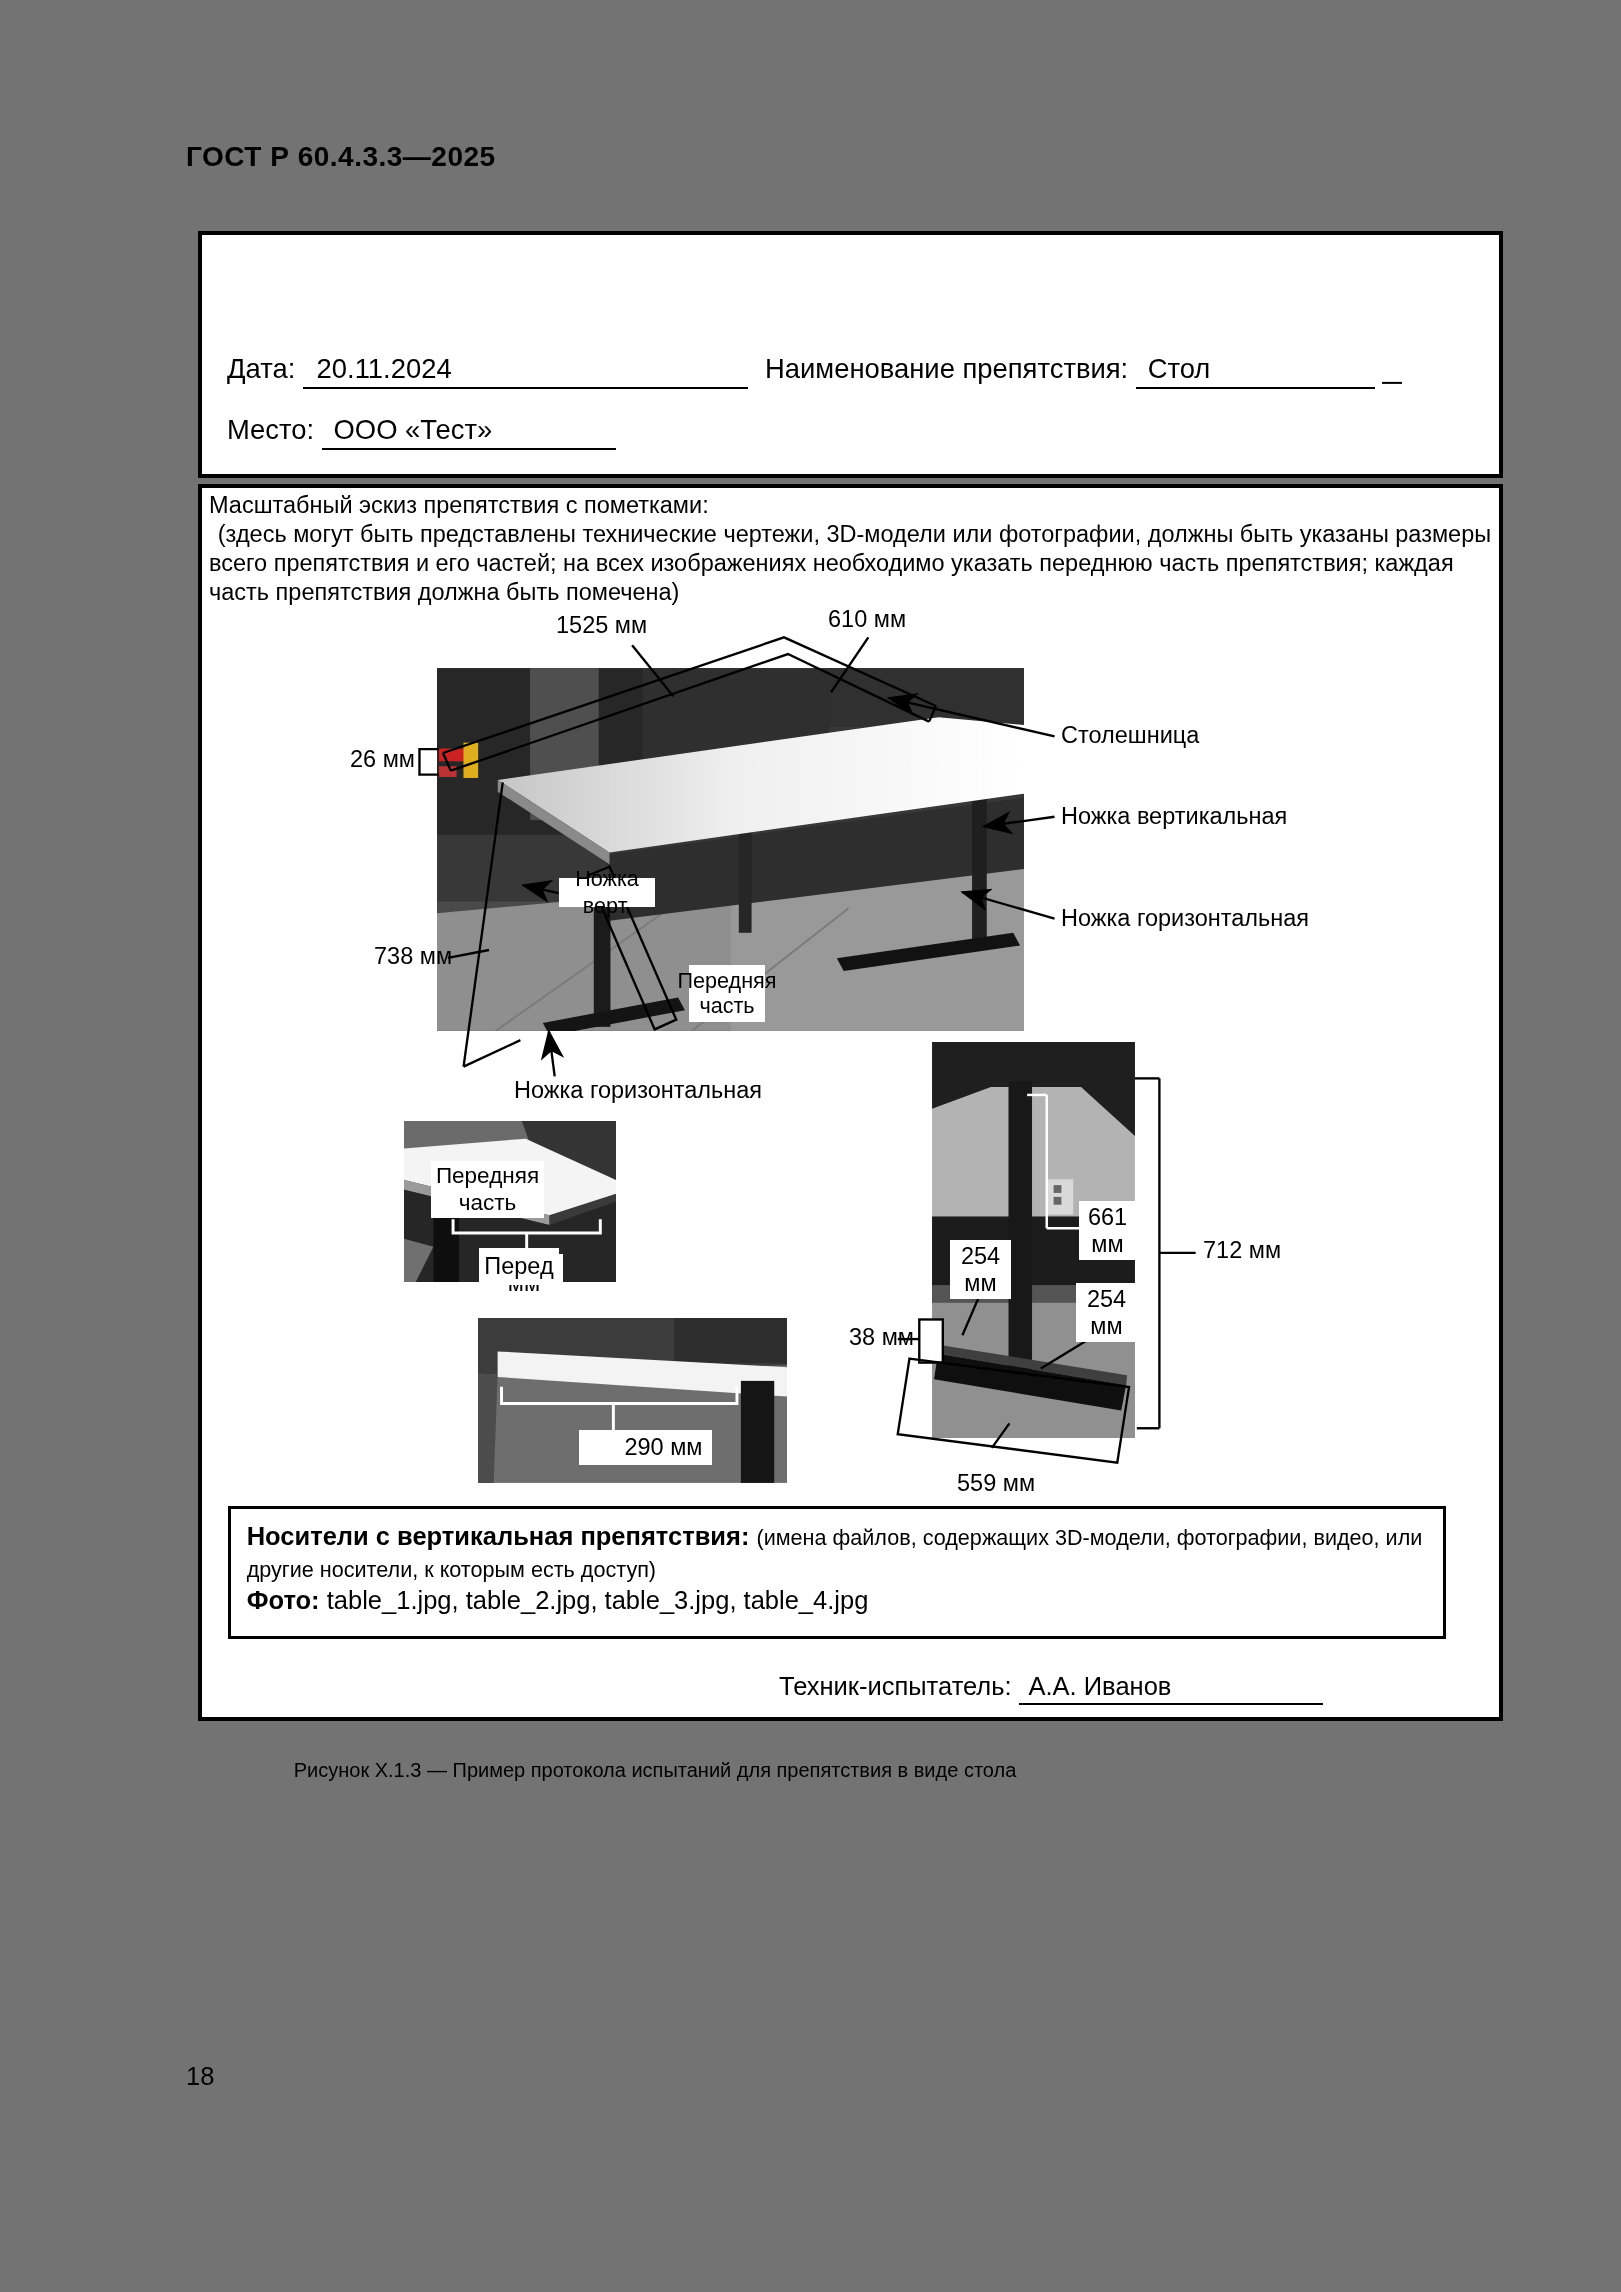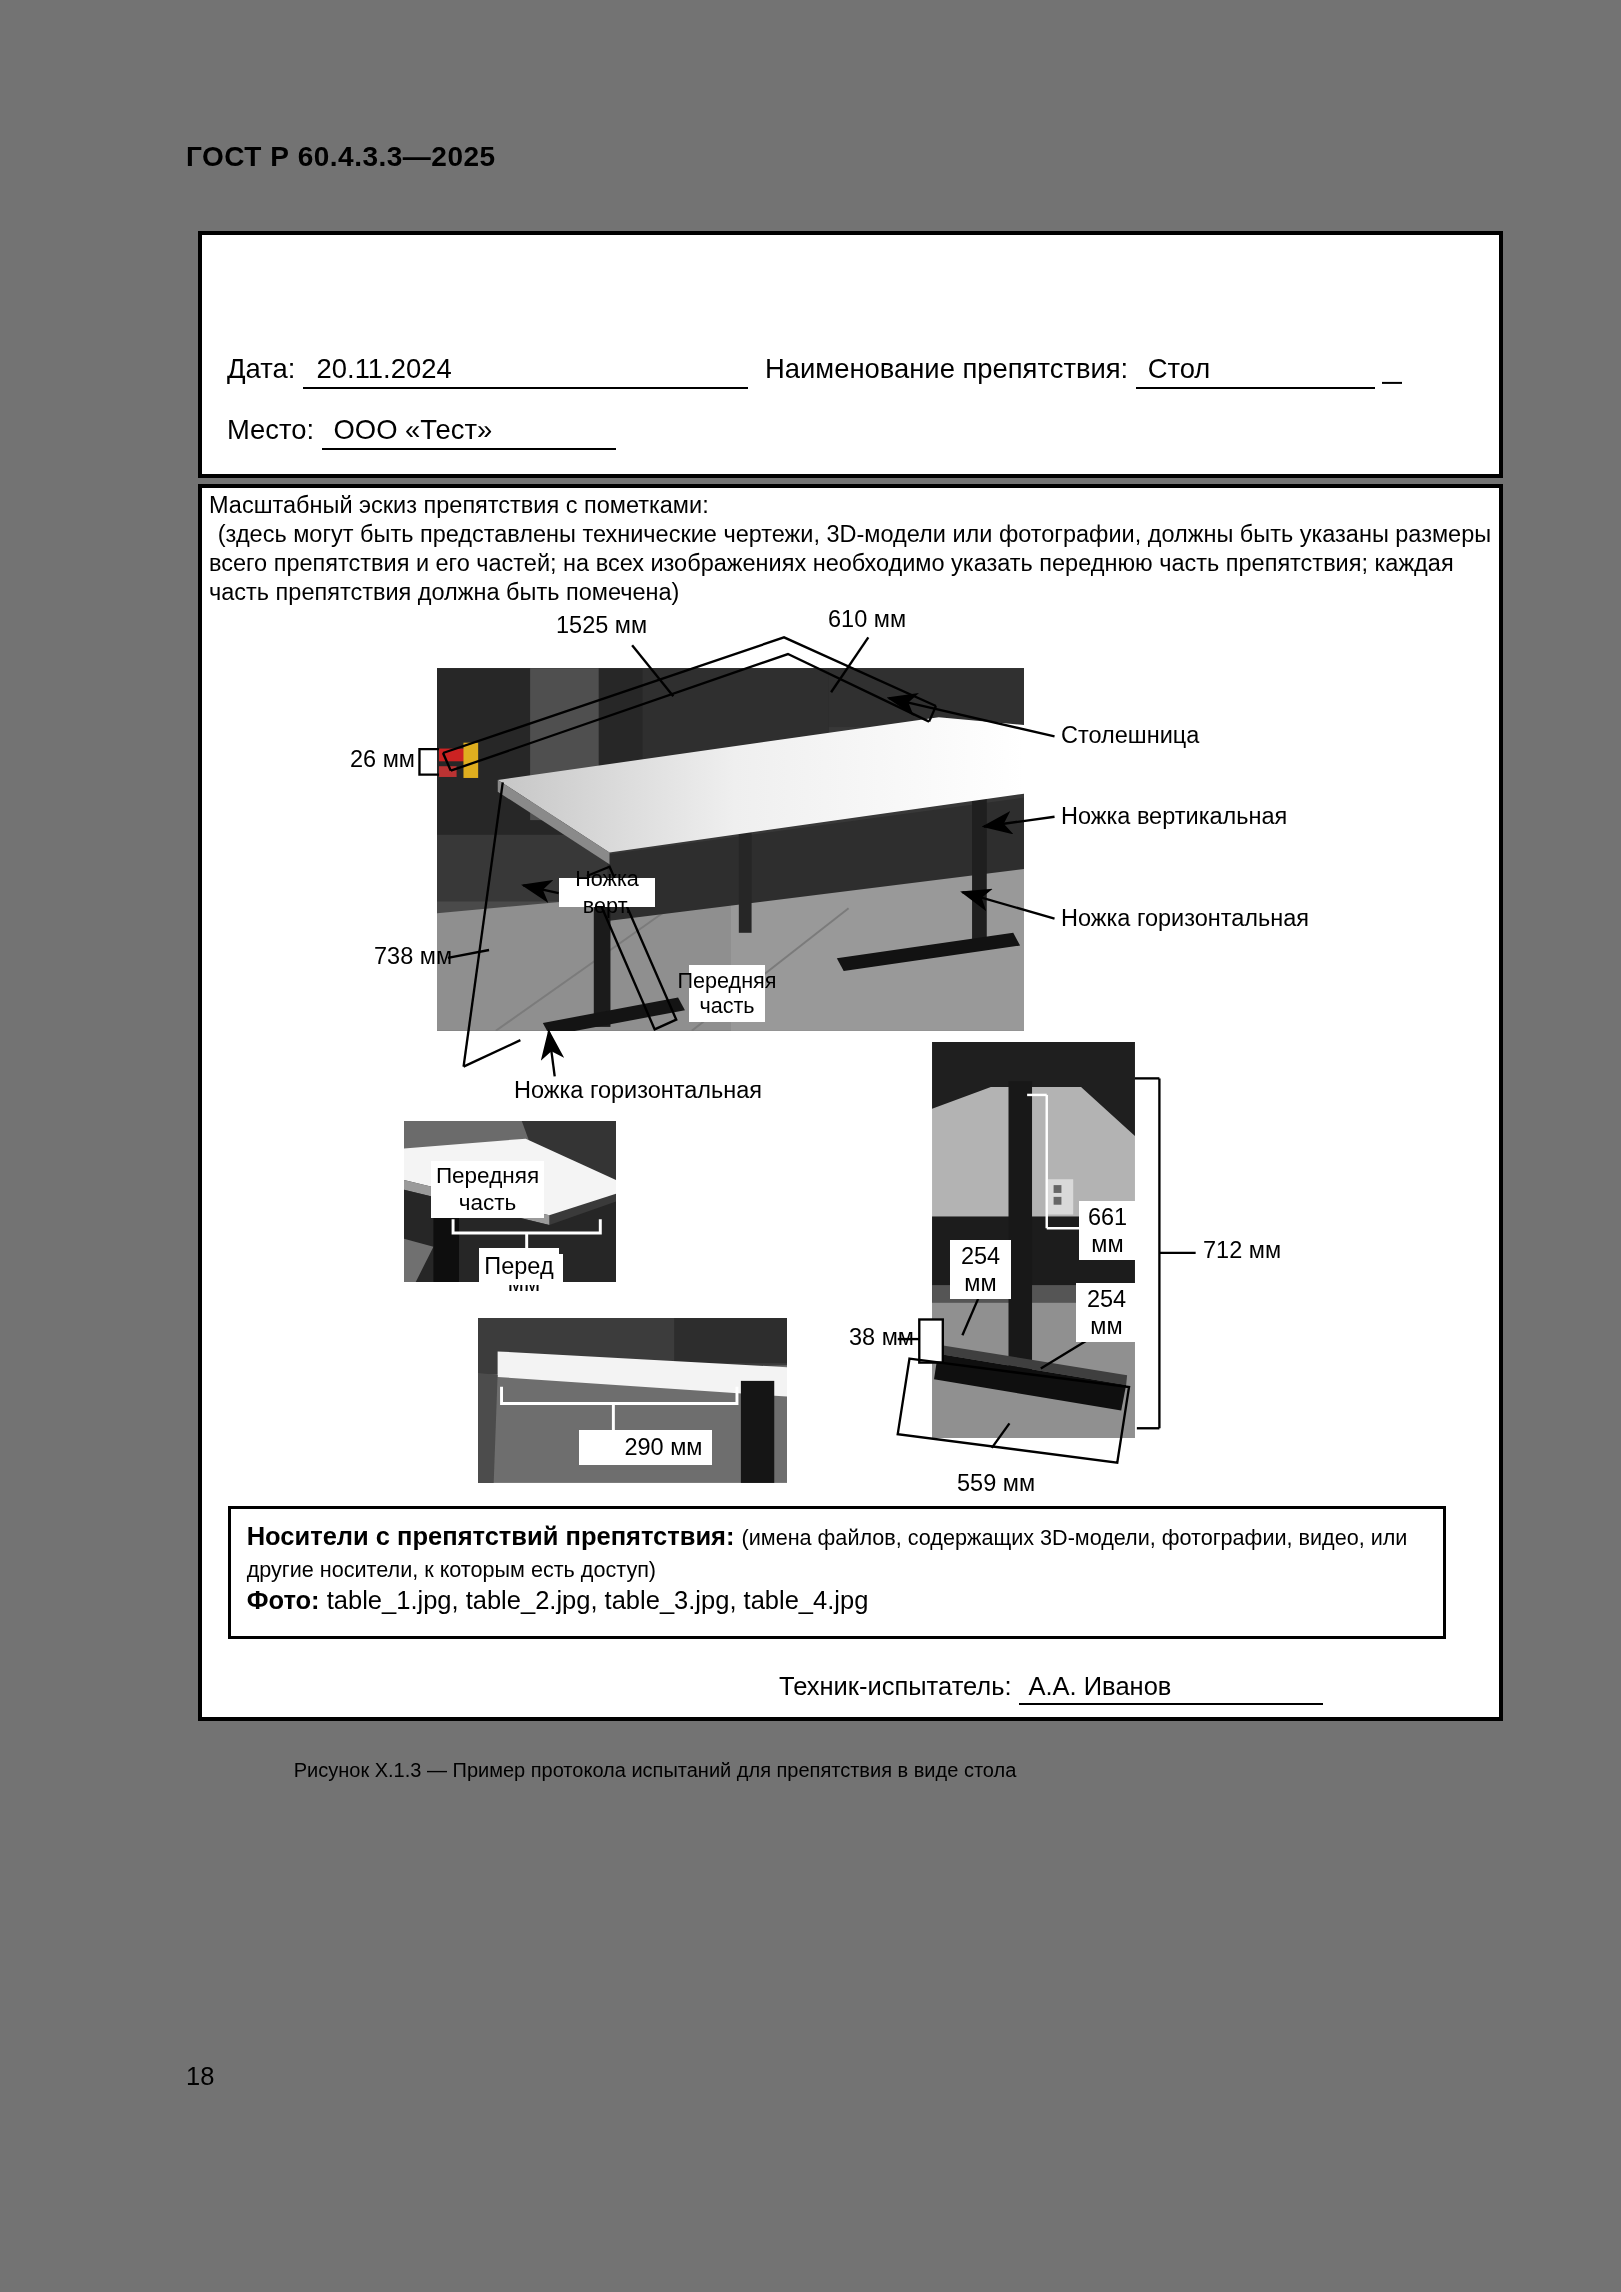--- a/index.html
+++ b/index.html
@@ -201,21 +201,21 @@
   <div class="wbox" style="left:431px;top:1161px;width:113px;height:57px;font-size:22.5px;">Передняя часть</div>
   <div class="wbox" style="left:485px;top:1254px;width:78px;height:32px;">150 мм</div>
   <div class="wbox" style="left:479px;top:1248px;width:80px;height:37px;">Перед</div>
   <div class="wbox" style="left:579px;top:1430px;width:97px;height:35px;padding-left:36px;">290 мм</div>
   <div class="wbox" style="left:1079px;top:1201px;width:57px;height:59px;">661 мм</div>
   <div class="wbox" style="left:950px;top:1240px;width:61px;height:59px;">254 мм</div>
   <div class="wbox" style="left:1076px;top:1283px;width:61px;height:59px;">254 мм</div>
 
   <div class="abs media-box">
     <div>
-      <b>Носители с препятствий препятствия:</b>
+      <b>Носители с вертикальная препятствия:</b>
       <span class="media-note">(имена файлов, содержащих 3D-модели, фотографии, видео, или другие носители, к которым есть доступ)</span>
     </div>
     <div>
       <b>Фото:</b>
       <span>table_1.jpg, table_2.jpg, table_3.jpg, table_4.jpg</span>
     </div>
   </div>
 
   <div class="abs tester">
     <span>Техник-испытатель:</span>

